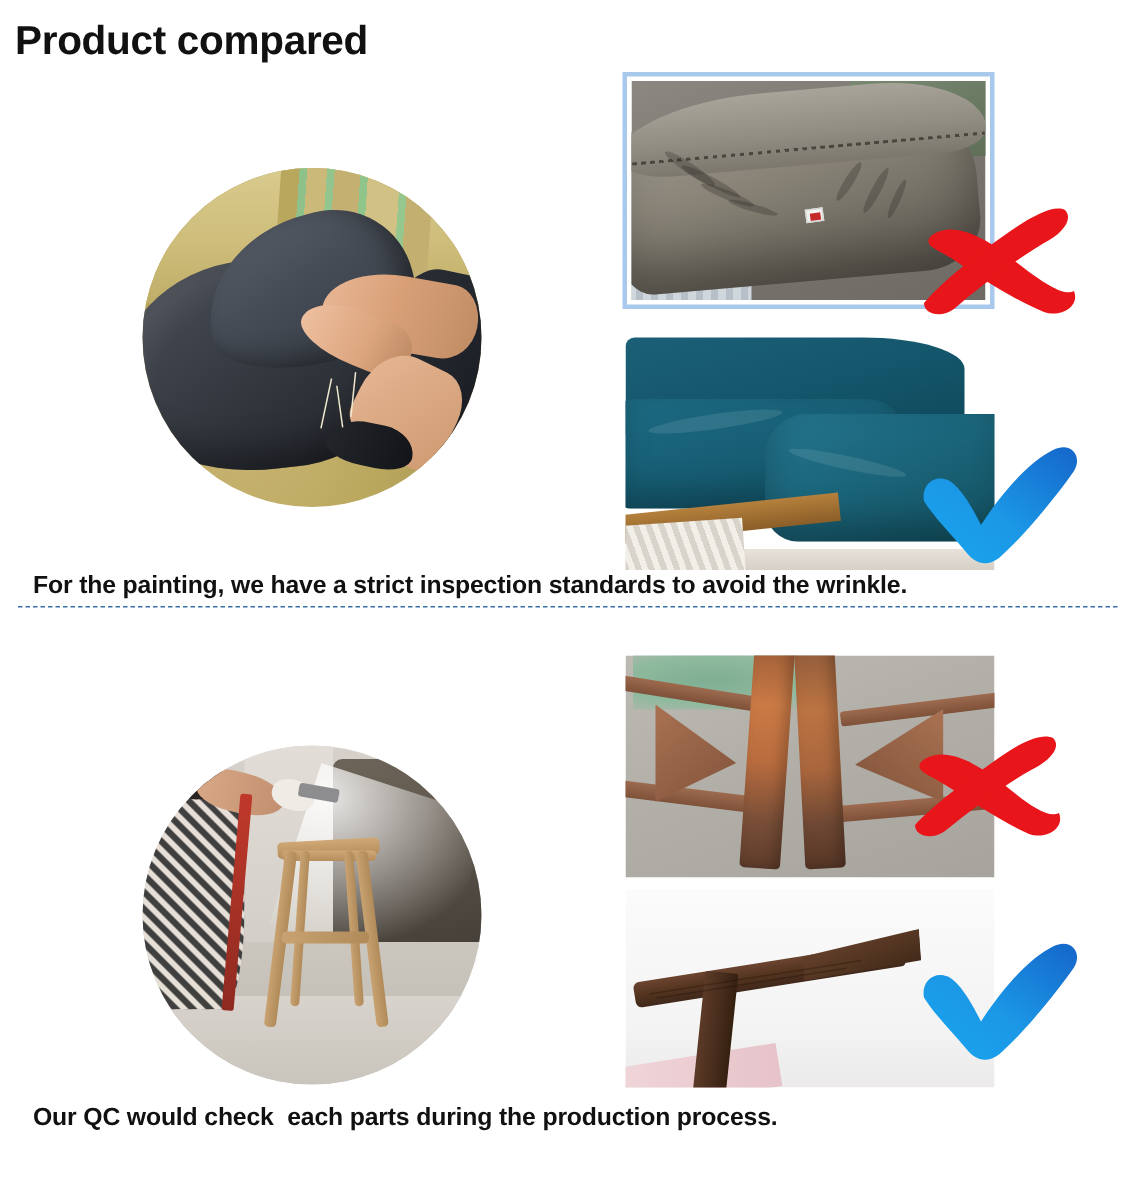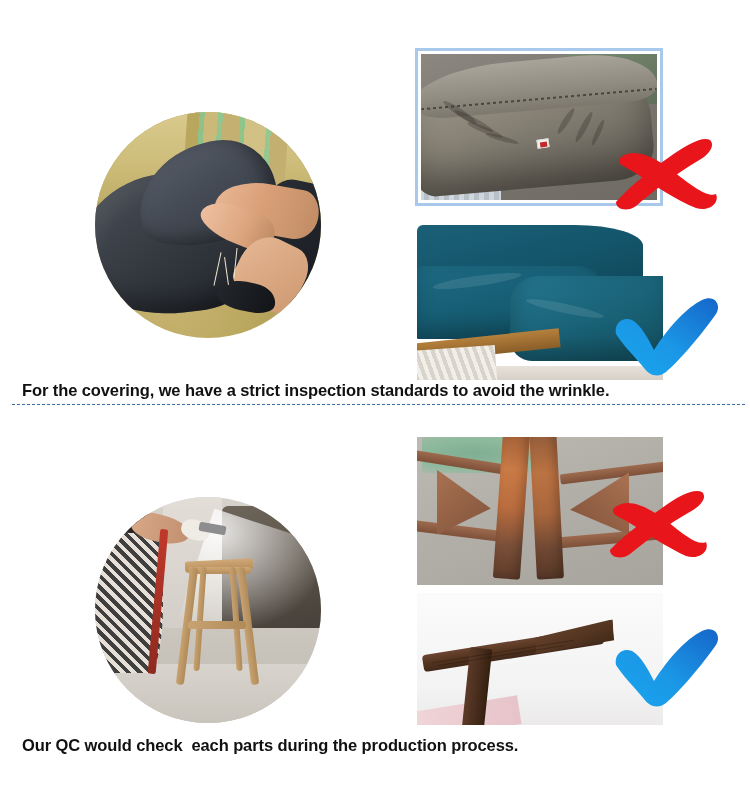--- a/index.html
+++ b/index.html
@@ -268,20 +268,21 @@
   #markV1{ left:610px; top:294px; width:112px; height:82px; }
   #markX2{ left:600px; top:480px; width:112px; height:82px; }
   #markV2{ left:610px; top:625px; width:112px; height:82px; }
   .mark svg{ width:100%; height:100%; display:block; }
 </style>
 </head>
 <body>
 
 <div class="page">
 
+  <div class="page-title">Product compared</div>
 
   <div class="circle-photo" id="circle1">
     <div class="ph">
       <div class="c1-floor"></div>
       <div class="c1-wall"></div>
       <div class="c1-foam"></div>
       <div class="c1-cushion"></div>
       <div class="c1-cushion2"></div>
       <div class="c1-leg"></div>
       <div class="c1-arm"></div>
@@ -340,21 +341,21 @@
         <linearGradient id="gv1" x1="0" y1="1" x2="1" y2="0">
           <stop offset="0%" stop-color="#18a6ef"></stop>
           <stop offset="45%" stop-color="#1b97e6"></stop>
           <stop offset="100%" stop-color="#1566c9"></stop>
         </linearGradient>
       </defs>
       <path d="M6 40 C4 30 12 22 22 26 C30 30 38 44 44 56 C58 34 76 14 92 6 C104 0 112 10 106 20 C92 40 70 66 56 78 C48 84 40 82 34 74 C24 62 12 50 6 40 Z" fill="url(#gv1)"></path>
     </svg>
   </div>
 
-  <div class="caption" id="cap1">For the covering, we have a strict inspection standards to avoid the wrinkle.</div>
+  <div class="caption" id="cap1">For the painting, we have a strict inspection standards to avoid the wrinkle.</div>
 
   <div class="divider"></div>
 
   <div class="circle-photo" id="circle2">
     <div class="ph">
       <div class="c2-bg"></div>
       <div class="c2-wallpanel"></div>
       <div class="c2-darkpanel"></div>
       <div class="c2-floor"></div>
       <div class="c2-mist"></div>

